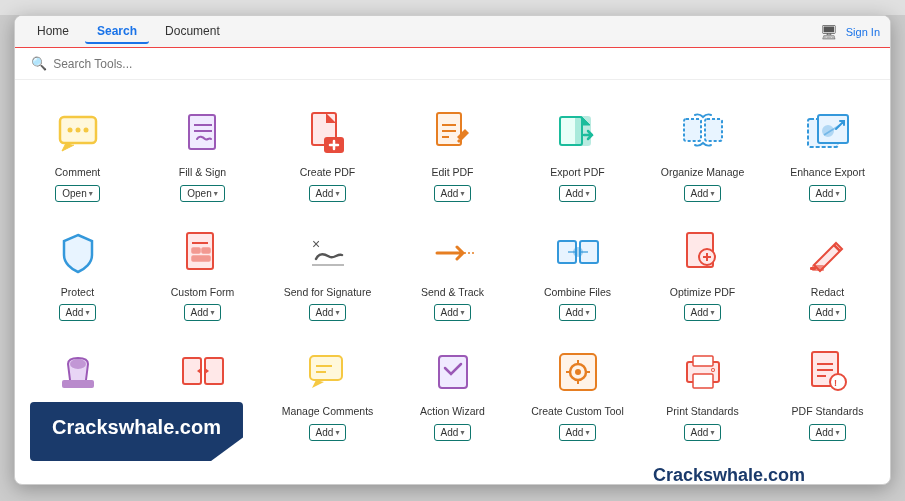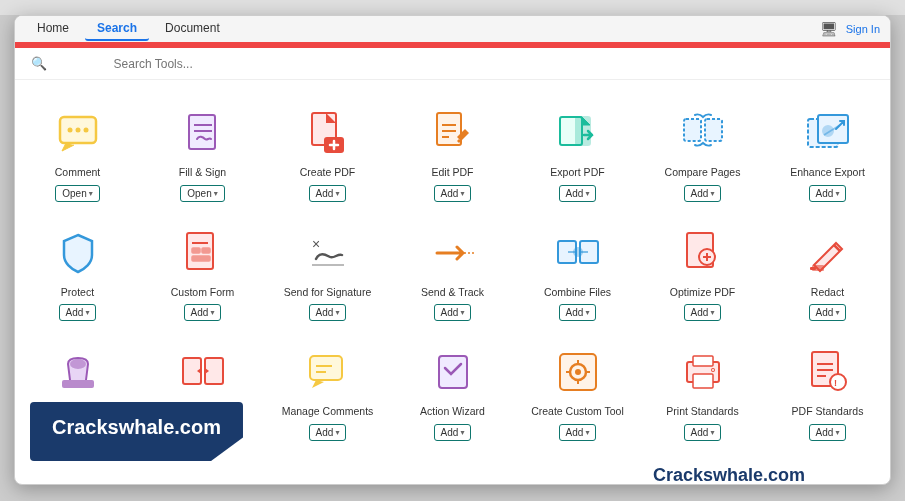--- a/index.html
+++ b/index.html
@@ -19,21 +19,21 @@
       box-shadow: 0 4px 20px rgba(0,0,0,0.3);
       display: flex;
       flex-direction: column;
       overflow: hidden;
       border: 1px solid #ccc;
     }
     
     .titlebar {
       height: 32px;
       background: #f5f5f5;
-      border-bottom: 6px solid #ef4444;
+      border-bottom: 1px solid #ef4444;
       display: flex;
       align-items: center;
       padding: 0 10px;
       justify-content: space-between;
     }
     .nav-tabs {
       display: flex;
       gap: 4px;
     }
     .nav-tab {
@@ -66,21 +66,20 @@
       align-items: center;
       gap: 6px;
     }
     .search-bar input {
       border: none;
       outline: none;
       font-size: 12px;
       color: #555;
       width: 200px;
       background: transparent;
-      text-align: center;
     }
     .search-icon-span {
       color: #888;
       font-size: 13px;
     }
     
     .content-area {
       display: flex;
       flex: 1;
       overflow: hidden;
@@ -262,21 +261,21 @@
 
           <div class="tool-item">
             <div class="tool-icon-wrap">
               <svg viewBox="0 0 48 48" fill="none">
                 <rect x="5" y="10" width="17" height="22" rx="2" fill="#e8f4ff" stroke="#3498db" stroke-width="2" stroke-dasharray="3,2"></rect>
                 <rect x="26" y="10" width="17" height="22" rx="2" fill="#e8f4ff" stroke="#3498db" stroke-width="2" stroke-dasharray="3,2"></rect>
                 <path d="M16 6 C16 6 20 4 24 8 C28 4 32 6 32 6" stroke="#3498db" stroke-width="2" fill="none" stroke-linecap="round"></path>
                 <path d="M16 36 C16 36 20 38 24 34 C28 38 32 36 32 36" stroke="#3498db" stroke-width="2" fill="none" stroke-linecap="round"></path>
               </svg>
             </div>
-            <div class="tool-name">Compare Pages</div>
+            <div class="tool-name">Organize Manage</div>
             <button class="tool-btn">
               <span>Add</span>
               <span class="chevron">▾</span>
             </button>
           </div>
 
           <div class="tool-item">
             <div class="tool-icon-wrap">
               <svg viewBox="0 0 48 48" fill="none">
                 <rect x="4" y="10" width="30" height="28" rx="2" fill="#e8f4ff" stroke="#3498db" stroke-width="2" stroke-dasharray="4,2"></rect>

